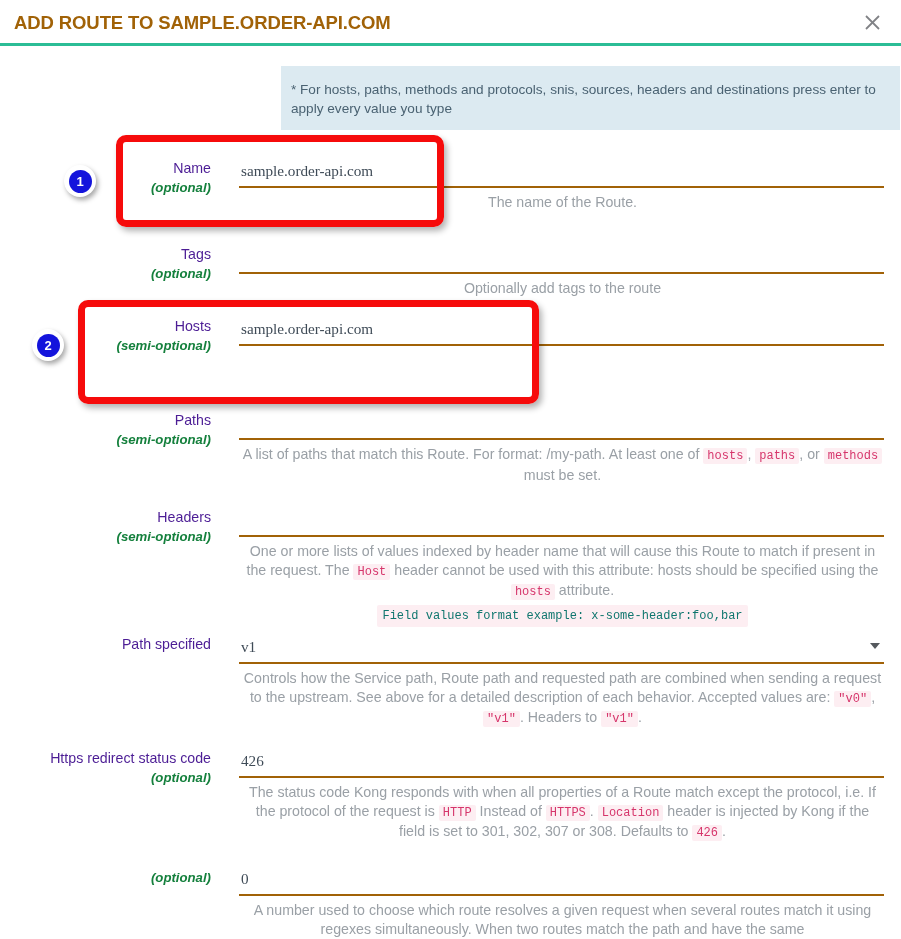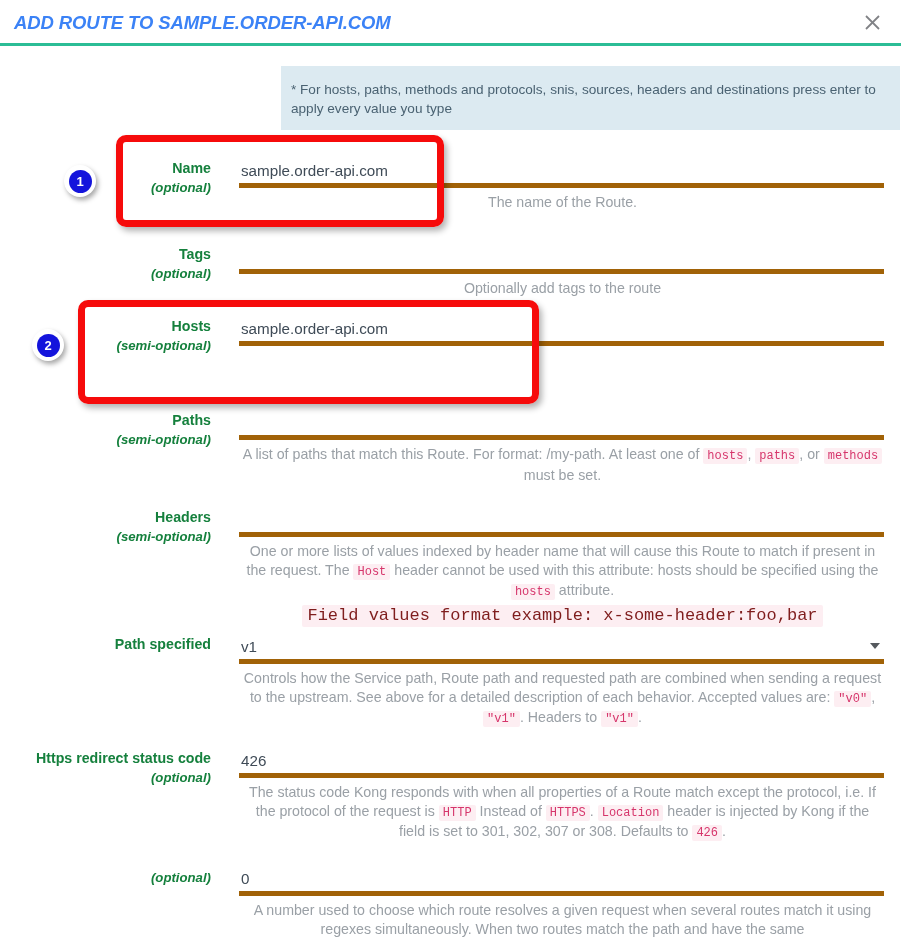--- a/index.html
+++ b/index.html
@@ -47,24 +47,23 @@
     background: #ffffff;
   }
 
   .modal-title {
     position: absolute;
     left: 14px;
     top: 12px;
     font-size: 18.5px;
     font-weight: bold;
     letter-spacing: -0.1px;
-    color: #3b82f6;
+    color: #a16207;
     text-transform: uppercase;
     white-space: nowrap;
-    font-style: italic;
   }
 
   .close-btn {
     position: absolute;
     right: 14px;
     top: 7px;
     width: 30px;
     height: 30px;
     display: flex;
     align-items: center;
@@ -110,22 +109,22 @@
   .field-label-col {
     position: absolute;
     left: 0;
     top: 0;
     width: 211px;
     text-align: right;
   }
   .field-label {
     display: block;
     font-size: 14.2px;
-    font-weight: bold;
-    color: #15803d;
+    font-weight: normal;
+    color: #4c1d95;
     line-height: 18px;
   }
   .field-sub {
     display: block;
     font-size: 13.2px;
     font-style: italic;
     font-weight: bold;
     color: #15803d;
     line-height: 18px;
     margin-top: 2px;
@@ -134,21 +133,22 @@
   .field-input-col {
     position: absolute;
     left: 239px;
     top: 0;
     width: 645px;
   }
 
   .input-line {
     position: relative;
     height: 29px;
-    border-bottom: 5px solid #a16207;
+    border-bottom: 2px solid #a16207;
+    font-family: Liberation Serif, serif;
   }
 
   .input-value {
     position: absolute;
     left: 2px;
     top: 0px;
     font-size: 15.2px;
     color: #3f4b57;
     line-height: 24px;
     white-space: nowrap;
@@ -181,22 +181,22 @@
     font-size: 12px;
     color: #d6356b;
     background: #fdeef2;
     padding: 1px 4px;
     border-radius: 2px;
     white-space: nowrap;
   }
   .code-block {
     display: inline-block;
     font-family: "Liberation Mono", "DejaVu Sans Mono", monospace;
-    font-size: 17px;
-    color: #7f1d1d;
+    font-size: 12px;
+    color: #0f766e;
     background: #fdeef2;
     padding: 2px 5px;
     border-radius: 2px;
     margin-top: 3px;
     white-space: nowrap;
   }
 
   
   .annot-rect {
     position: absolute;

